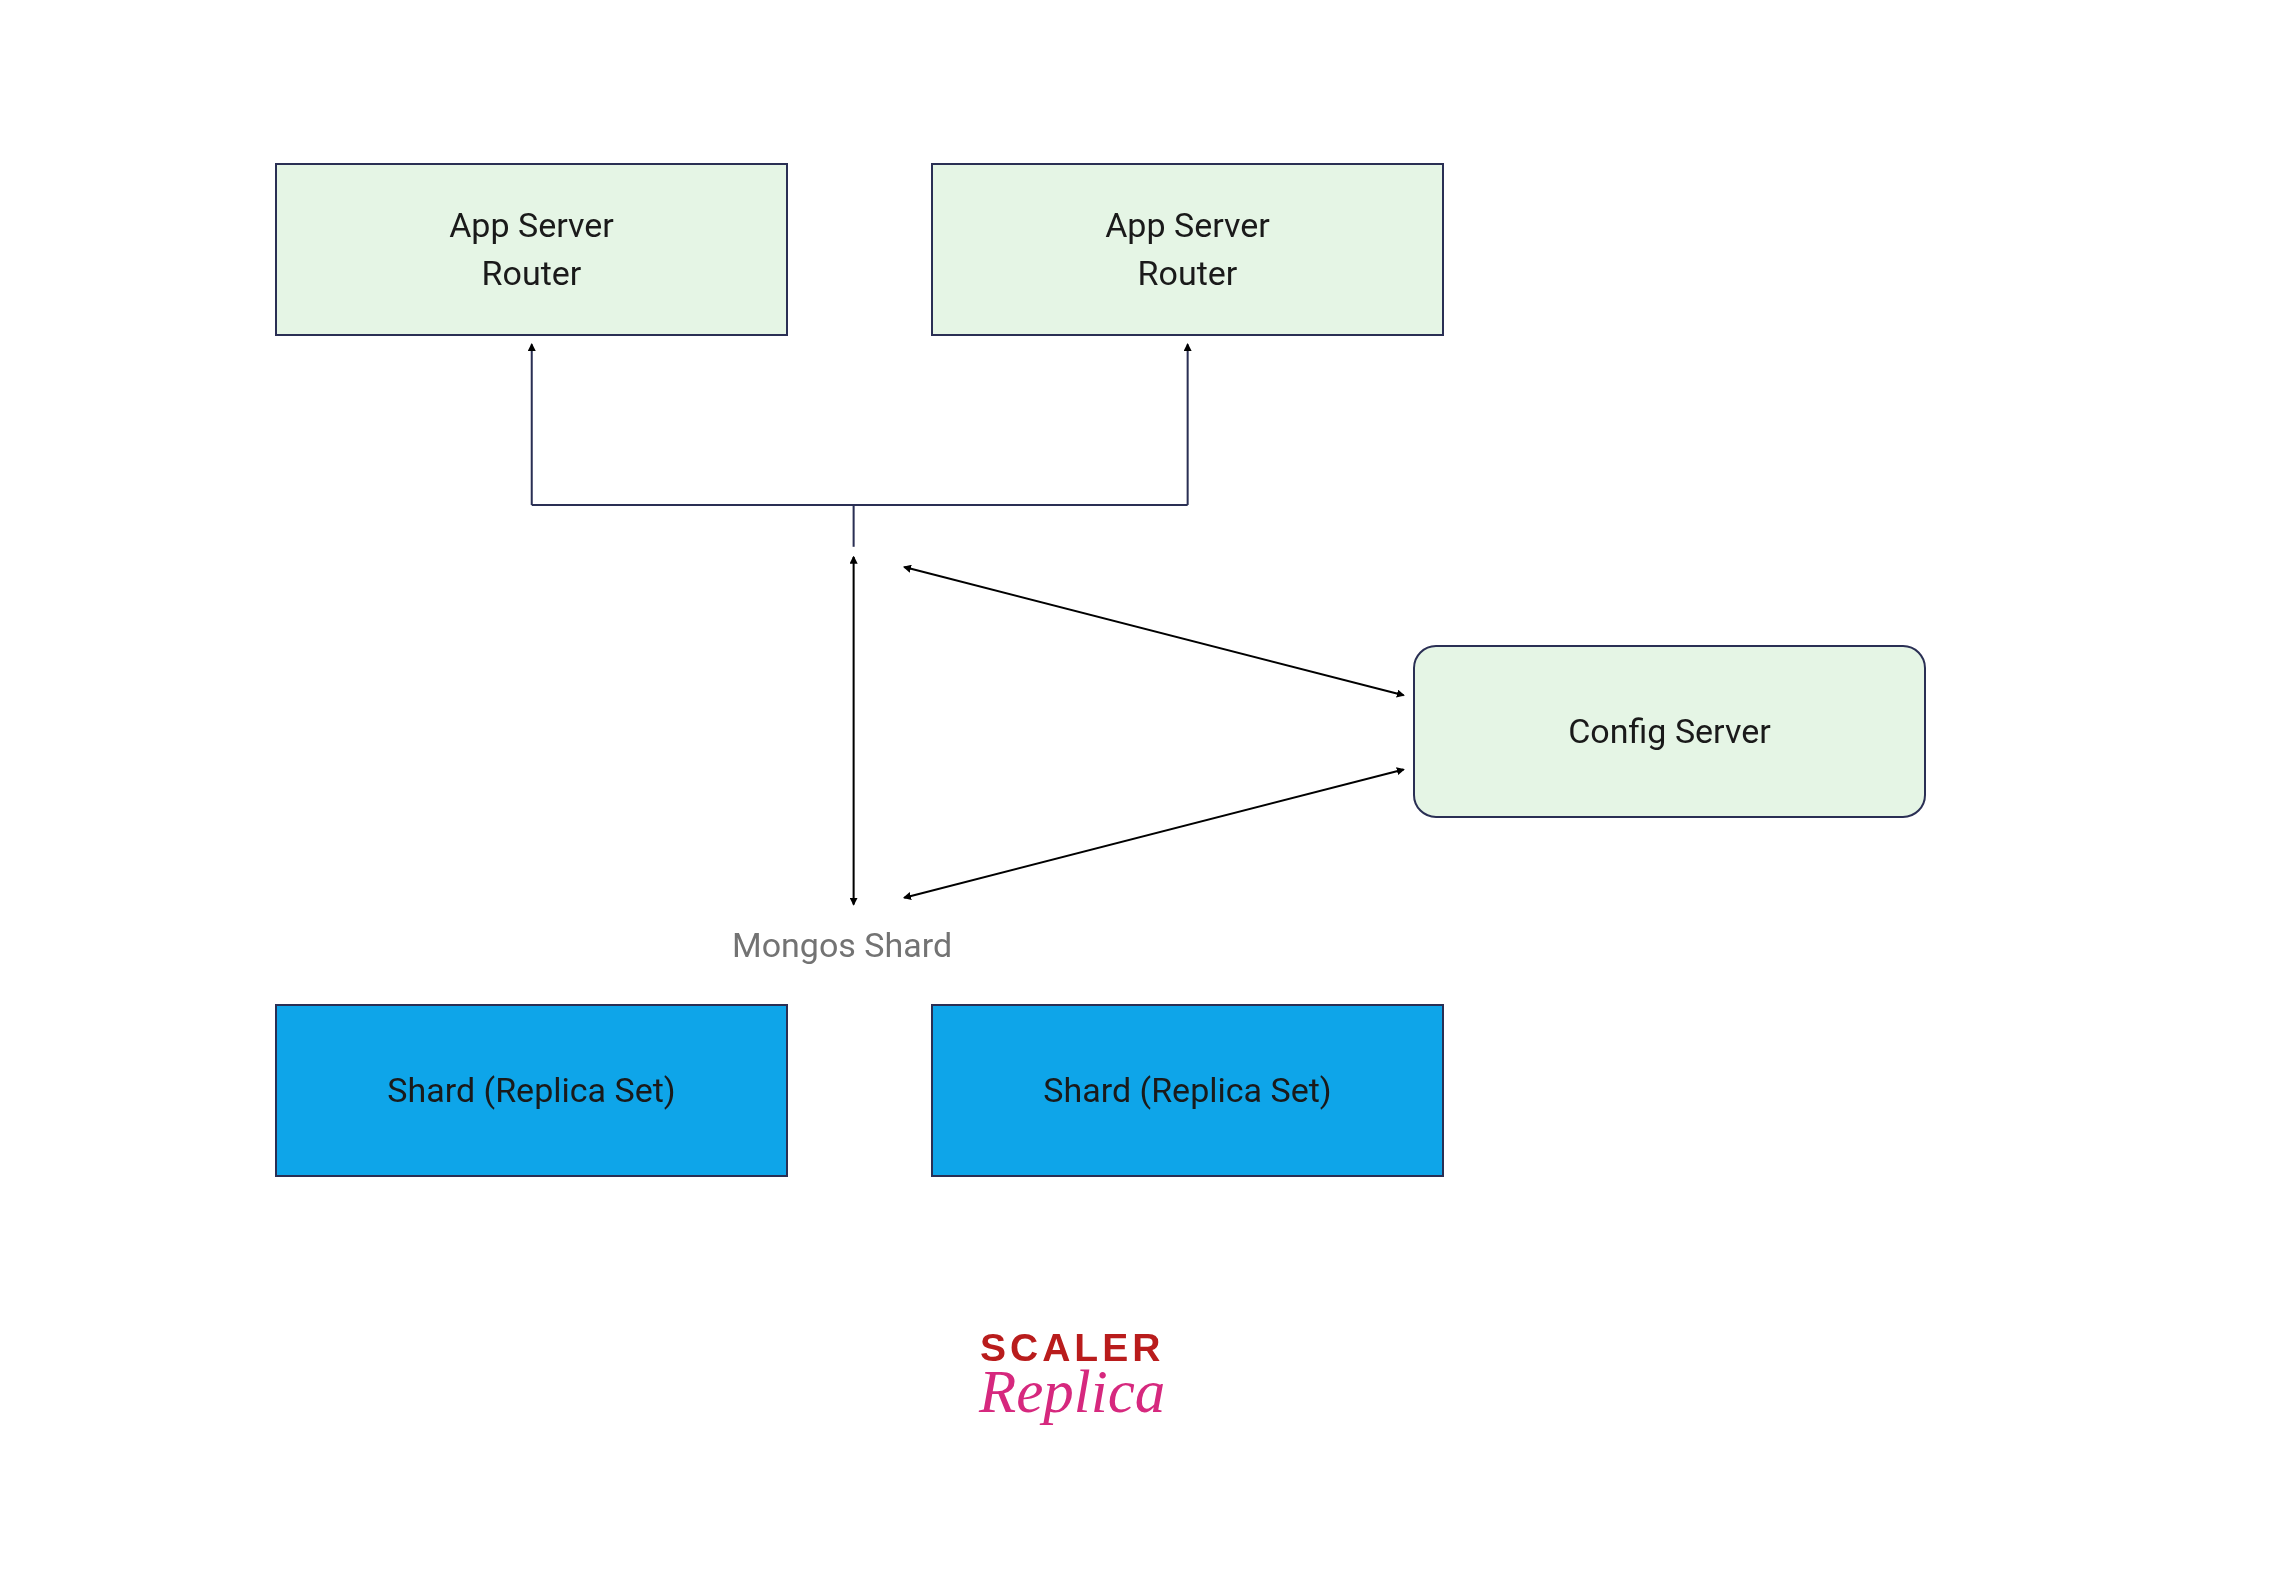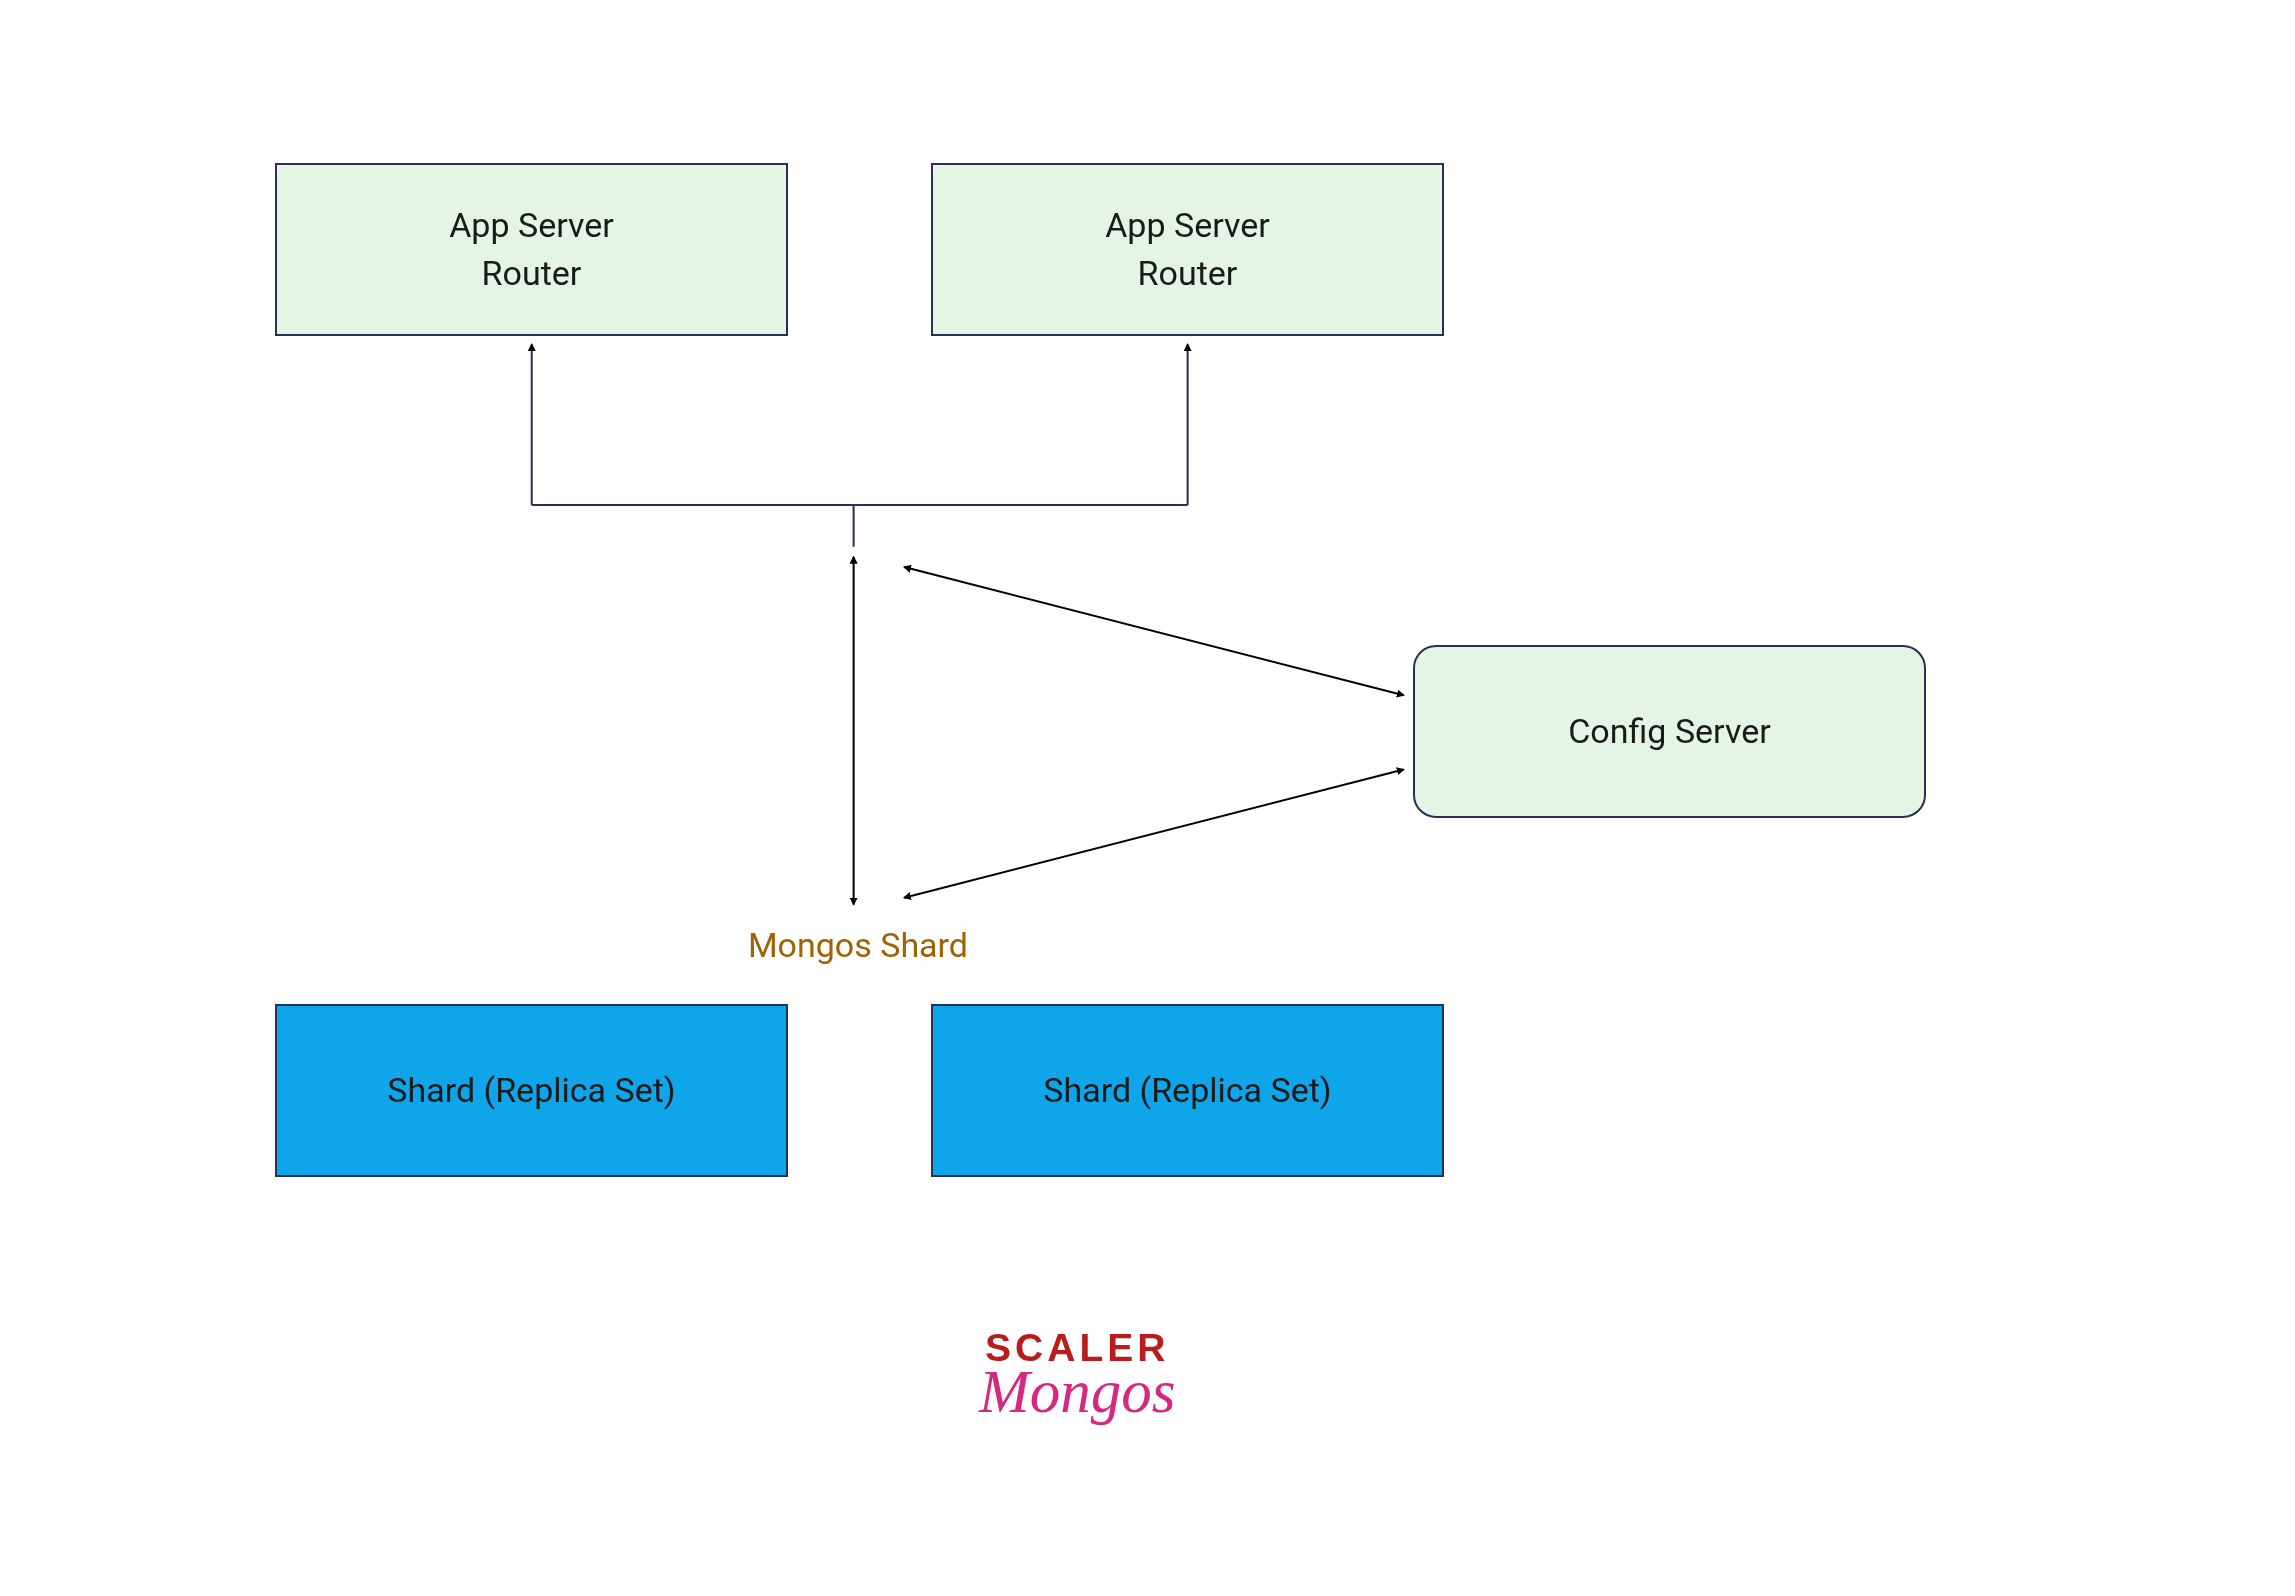--- a/index.html
+++ b/index.html
@@ -27,22 +27,22 @@
       text-align: center;
       font-size: 34px;
       color: #1a1a1a;
       line-height: 1.4;
     }
     .box-green { background: #e5f5e5; }
     .box-purple { background: #0ea5e9; }
     .center-label {
       position: absolute;
       font-size: 34px;
-      color: #a16207;
-      text-align: right;
+      color: #737373;
+      text-align: left;
     }
     .logo {
       position: absolute;
       text-align: center;
     }
     .logo-scaler {
       font-weight: 800;
       font-size: 39px;
       letter-spacing: 4px;
       color: #b91c1c;
@@ -115,17 +115,17 @@
 
     <line x1="1265" y1="825" x2="1265" y2="1340" stroke="#000" stroke-width="3" marker-start="url(#arrowhead-start)" marker-end="url(#arrowhead)"></line>
 
     <line x1="1340" y1="840" x2="2080" y2="1030" stroke="#000" stroke-width="3" marker-start="url(#arrowhead-start)" marker-end="url(#arrowhead)"></line>
 
     <line x1="1340" y1="1330" x2="2080" y2="1140" stroke="#000" stroke-width="3" marker-start="url(#arrowhead-start)" marker-end="url(#arrowhead)"></line>
   </svg>
 
   <div class="logo" style="left:979px; top:1326px;">
     <div class="logo-scaler">SCALER</div>
-    <div class="logo-topics">Mongos</div>
+    <div class="logo-topics">Replica</div>
   </div>
 
 </div>
 
 
 </body></html>

